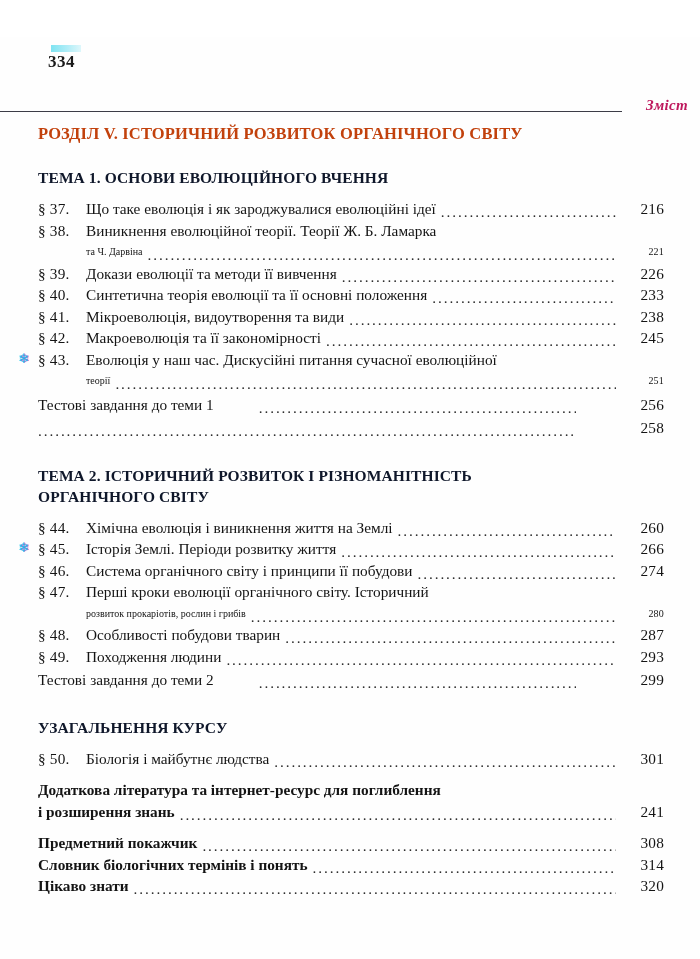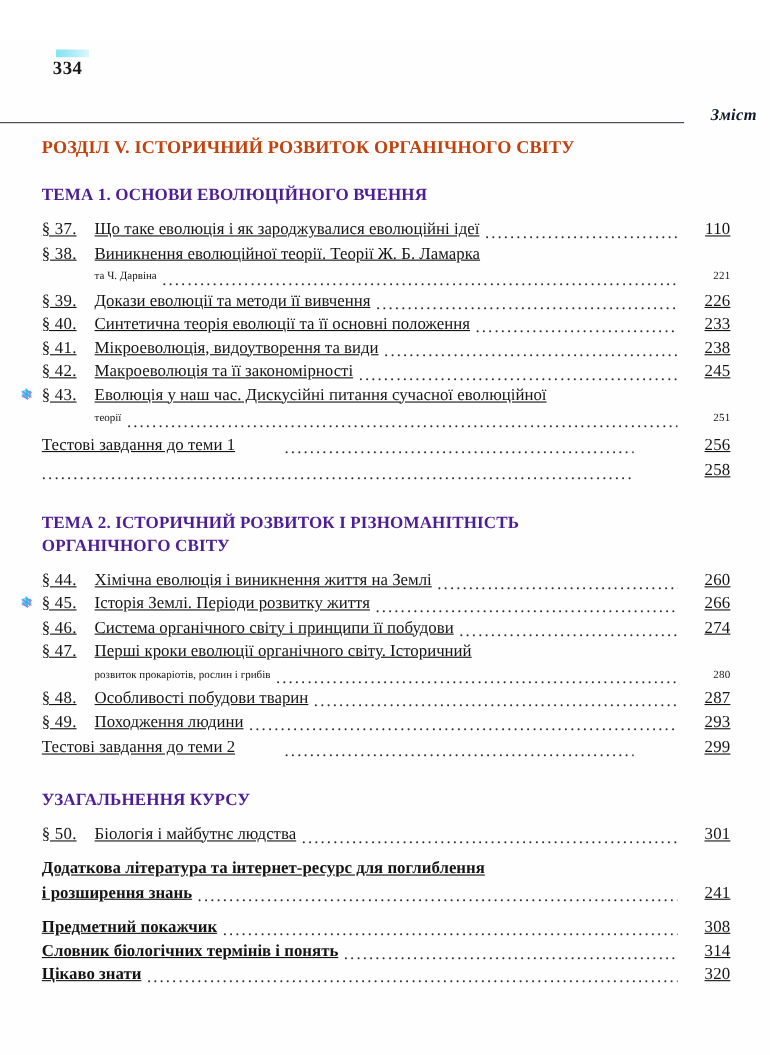--- a/index.html
+++ b/index.html
@@ -58,21 +58,21 @@
     border-top: 1.4px solid #3c3c46;
   }
   .head-label {
     position: absolute;
     right: 12px;
     top: 60px;
     font-family: "Liberation Serif", "DejaVu Serif", serif;
     font-style: italic;
     font-weight: 700;
     font-size: 15px;
-    color: #0f172a;
+    color: #be185d;
     letter-spacing: .3px;
   }
 
   
   .content {
     position: absolute;
     left: 38px;
     top: 86px;
     width: 626px;
   }
@@ -88,34 +88,33 @@
     white-space: nowrap;
   }
 
   .theme-title {
     font-family: "Liberation Serif", "DejaVu Serif", serif;
     font-weight: 700;
     font-size: 15.5px;
     line-height: 21px;
     letter-spacing: .1px;
     margin: 0 0 10px 0;
-    color: #4c1d95;
+    color: #0f172a;
   }
   .theme-title.gap-top { margin-top: 26px; font-family: Liberation Serif, serif; }
 
   
   .toc-row {
     position: relative;
     display: flex;
     align-items: flex-end;
     font-size: 15.3px;
     line-height: 21.5px;
     margin: 0;
     padding-left: 0;
-    text-decoration: underline;
   }
   .toc-row.plain { margin-top: 2px; gap: 40px; }
 
   .marker {
     position: absolute;
     left: -20px;
     top: 4px;
     width: 12px;
     height: 12px;
     line-height: 12px;
@@ -193,21 +192,21 @@
   <div class="content">
 
     <h1 class="part-title">РОЗДІЛ V. ІСТОРИЧНИЙ РОЗВИТОК ОРГАНІЧНОГО СВІТУ</h1>
 
     <h2 class="theme-title">ТЕМА 1. ОСНОВИ ЕВОЛЮЦІЙНОГО ВЧЕННЯ</h2>
 
     <div class="toc-row">
       <span class="num">§ 37.</span>
       <span class="label">Що таке еволюція і як зароджувалися еволюційні ідеї</span>
       <span class="leader"></span>
-      <span class="page-no">110</span>
+      <span class="page-no">216</span>
     </div>
 
     <div class="toc-row">
       <span class="num">§ 38.</span>
       <span class="label">Виникнення еволюційної теорії. Теорії Ж. Б. Ламарка</span>
       <span class="leader none"></span>
       <span class="page-no blank"></span>
     </div>
     <div class="cont">
       <span class="indent"></span>

